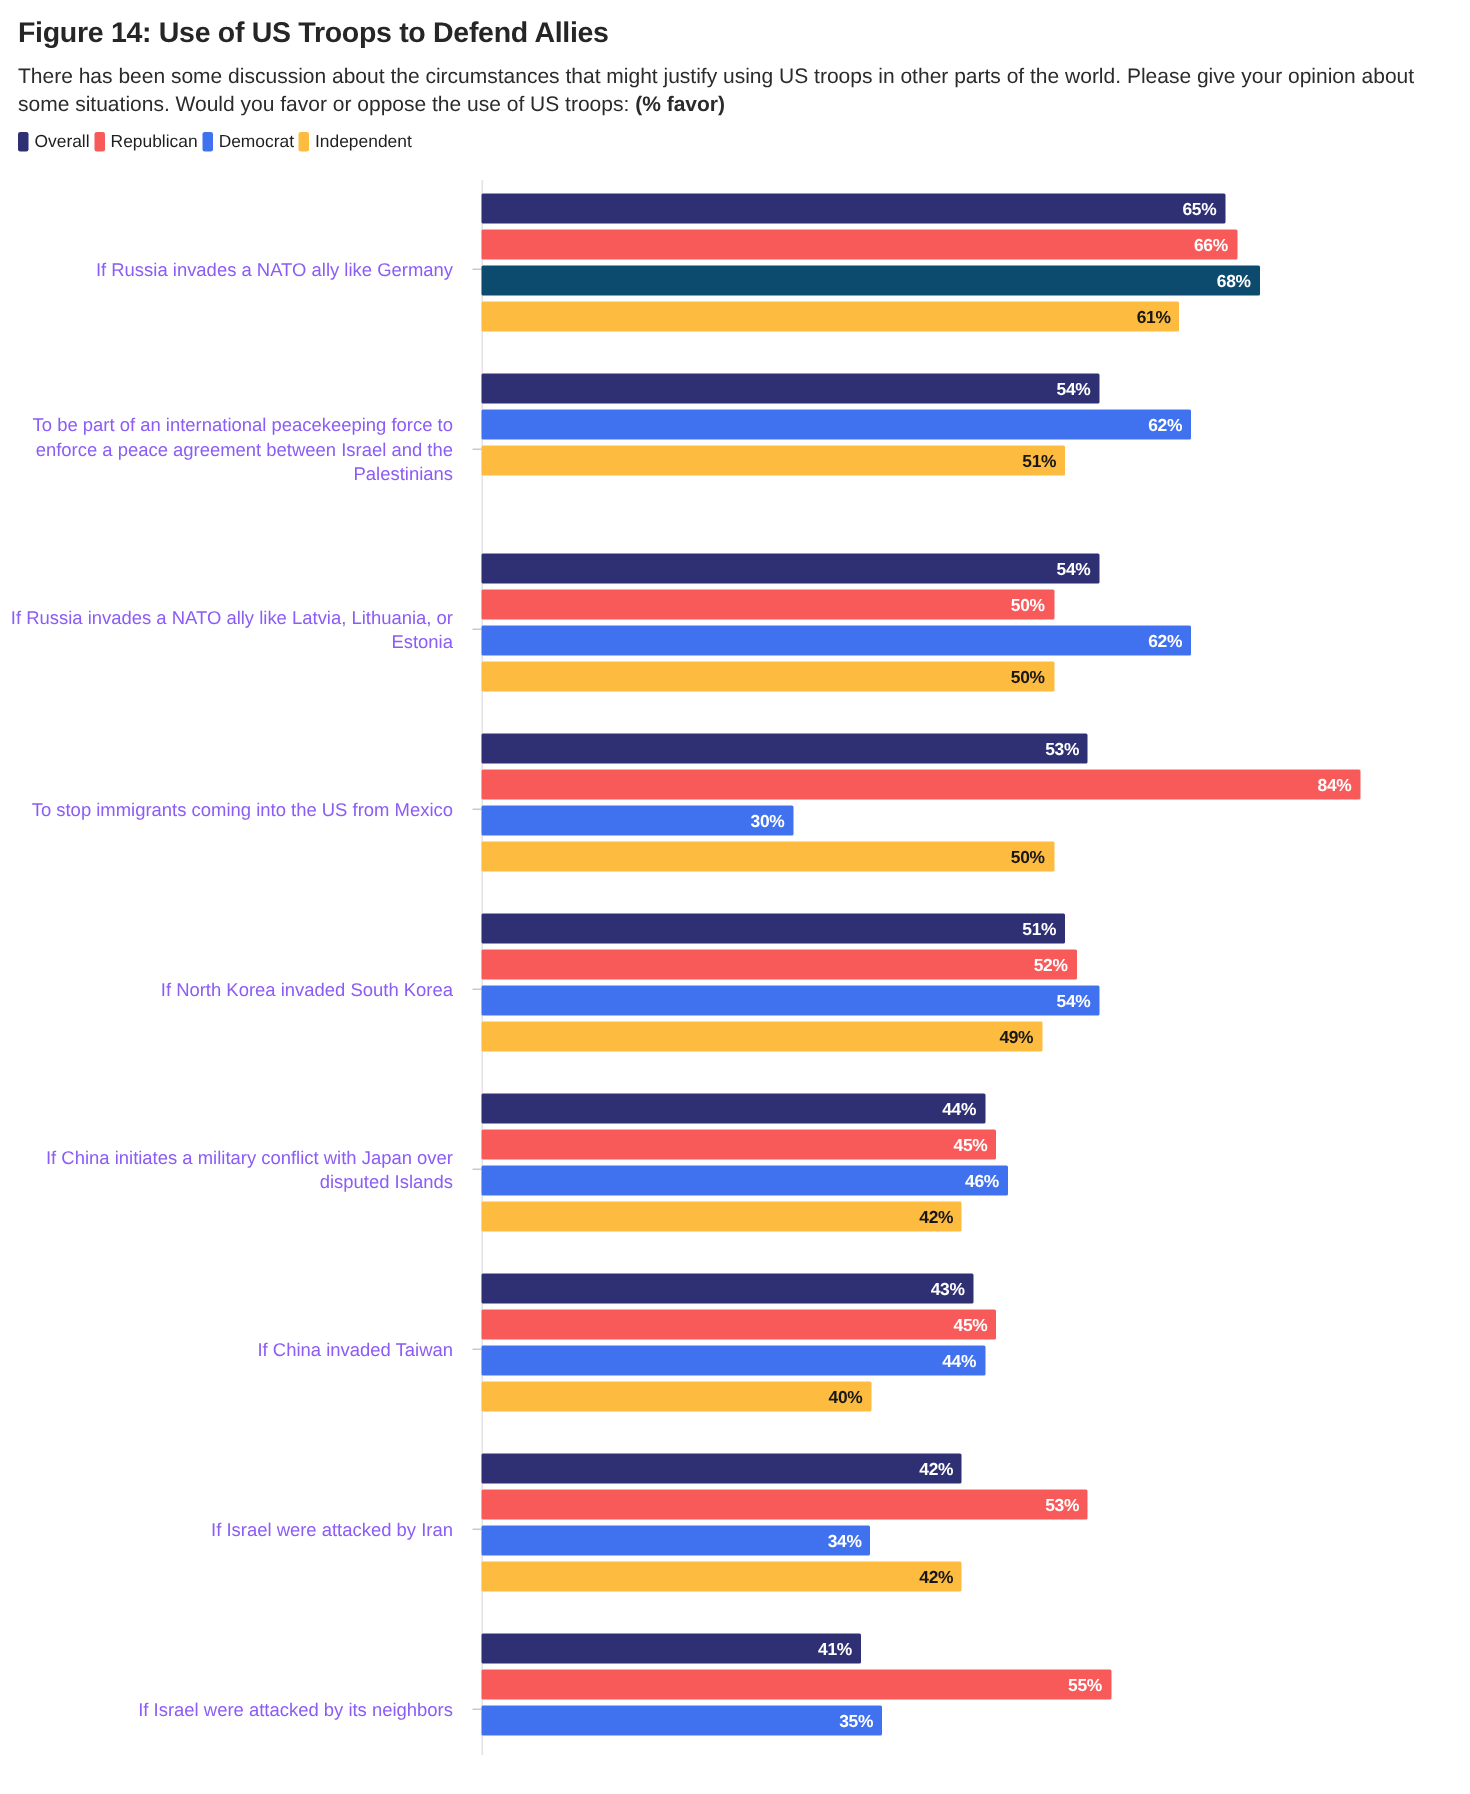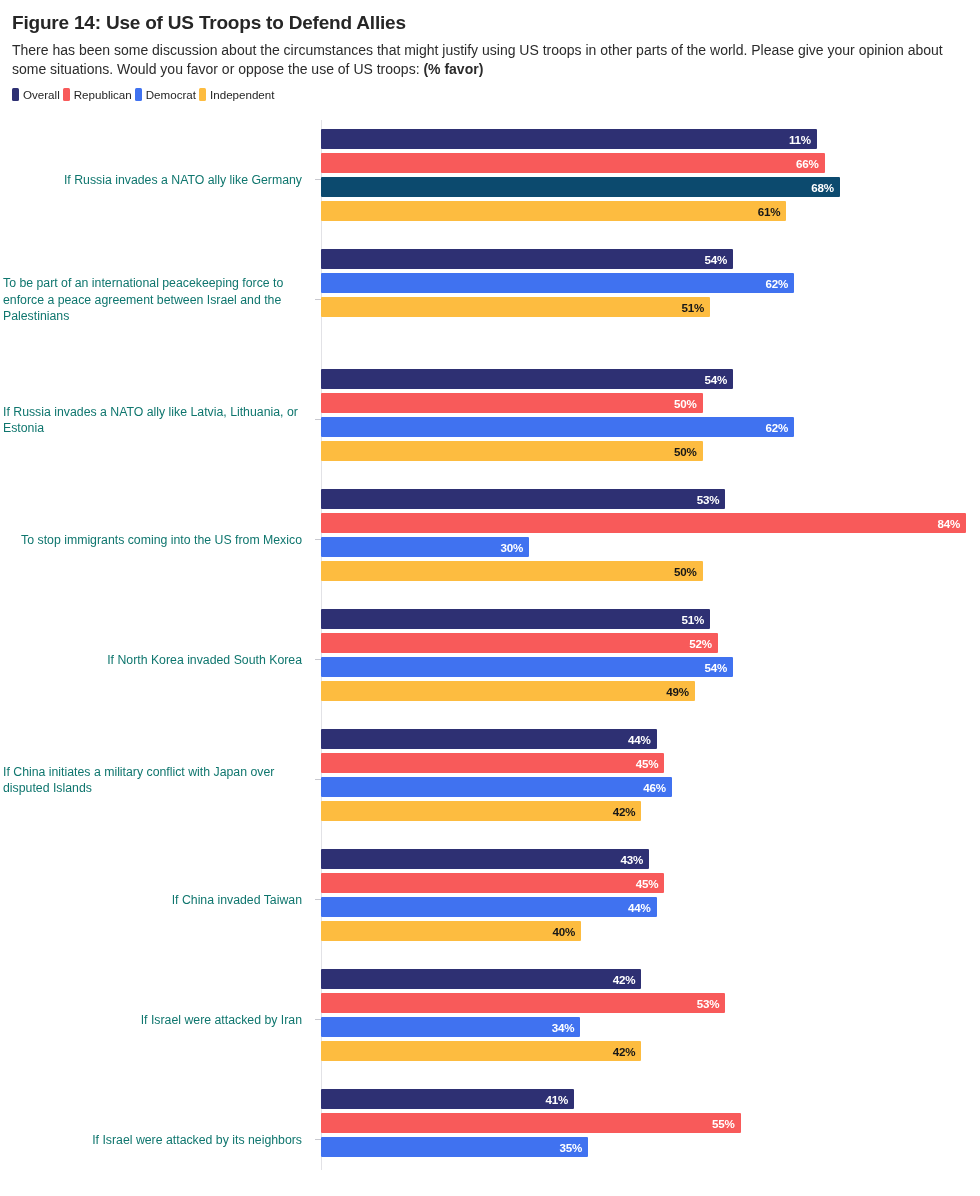--- a/index.html
+++ b/index.html
@@ -76,24 +76,24 @@
   }
   .cat-label {
     position: absolute;
     right: 667px;
     top: 0;
     height: 120px;
     width: 310px;
     display: flex;
     align-items: center;
     justify-content: flex-end;
-    text-align: left;
+    text-align: right;
     font-size: 12.3px;
     line-height: 16.5px;
-    color: #0f766e;
+    color: #8b5cf6;
     padding-right: 11px;
     box-sizing: border-box;
   }
   .tick {
     position: absolute;
     left: 315px;
     top: 59px;
     width: 6px;
     height: 1px;
     background: #c9c9cf;
@@ -159,21 +159,21 @@
   </div>
 
   <div class="plot" id="plot">
     <div class="axis-line"></div>
   <div class="group">
         <div class="cat-label">If Russia invades a NATO ally like Germany</div>
         <div class="tick"></div>
         <div class="bars">
           <div class="bar-row">
             <div class="bar" style="background: rgb(46, 48, 115); width: 495.95px;">
-              <span class="bar-value v-light">11%</span>
+              <span class="bar-value v-light">65%</span>
             </div>
           </div>
           <div class="bar-row">
             <div class="bar" style="background: rgb(248, 90, 90); width: 503.58px;">
               <span class="bar-value v-light">66%</span>
             </div>
           </div>
           <div class="bar-row">
             <div class="bar" style="background: #0c4a6e; width: 518.84px;">
               <span class="bar-value v-light">68%</span>
@@ -236,21 +236,21 @@
       <div class="group">
         <div class="cat-label">To stop immigrants coming into the US from Mexico</div>
         <div class="tick"></div>
         <div class="bars">
           <div class="bar-row">
             <div class="bar" style="background: rgb(46, 48, 115); width: 404.39px;">
               <span class="bar-value v-light">53%</span>
             </div>
           </div>
           <div class="bar-row">
-            <div class="bar" style="background: rgb(248, 90, 90); width: 645px;">
+            <div class="bar" style="background: rgb(248, 90, 90); width: 586px;">
               <span class="bar-value v-light">84%</span>
             </div>
           </div>
           <div class="bar-row">
             <div class="bar" style="background: rgb(64, 114, 240); width: 208px;">
               <span class="bar-value v-light">30%</span>
             </div>
           </div>
           <div class="bar-row">
             <div class="bar" style="background: rgb(253, 188, 64); width: 381.5px;">

